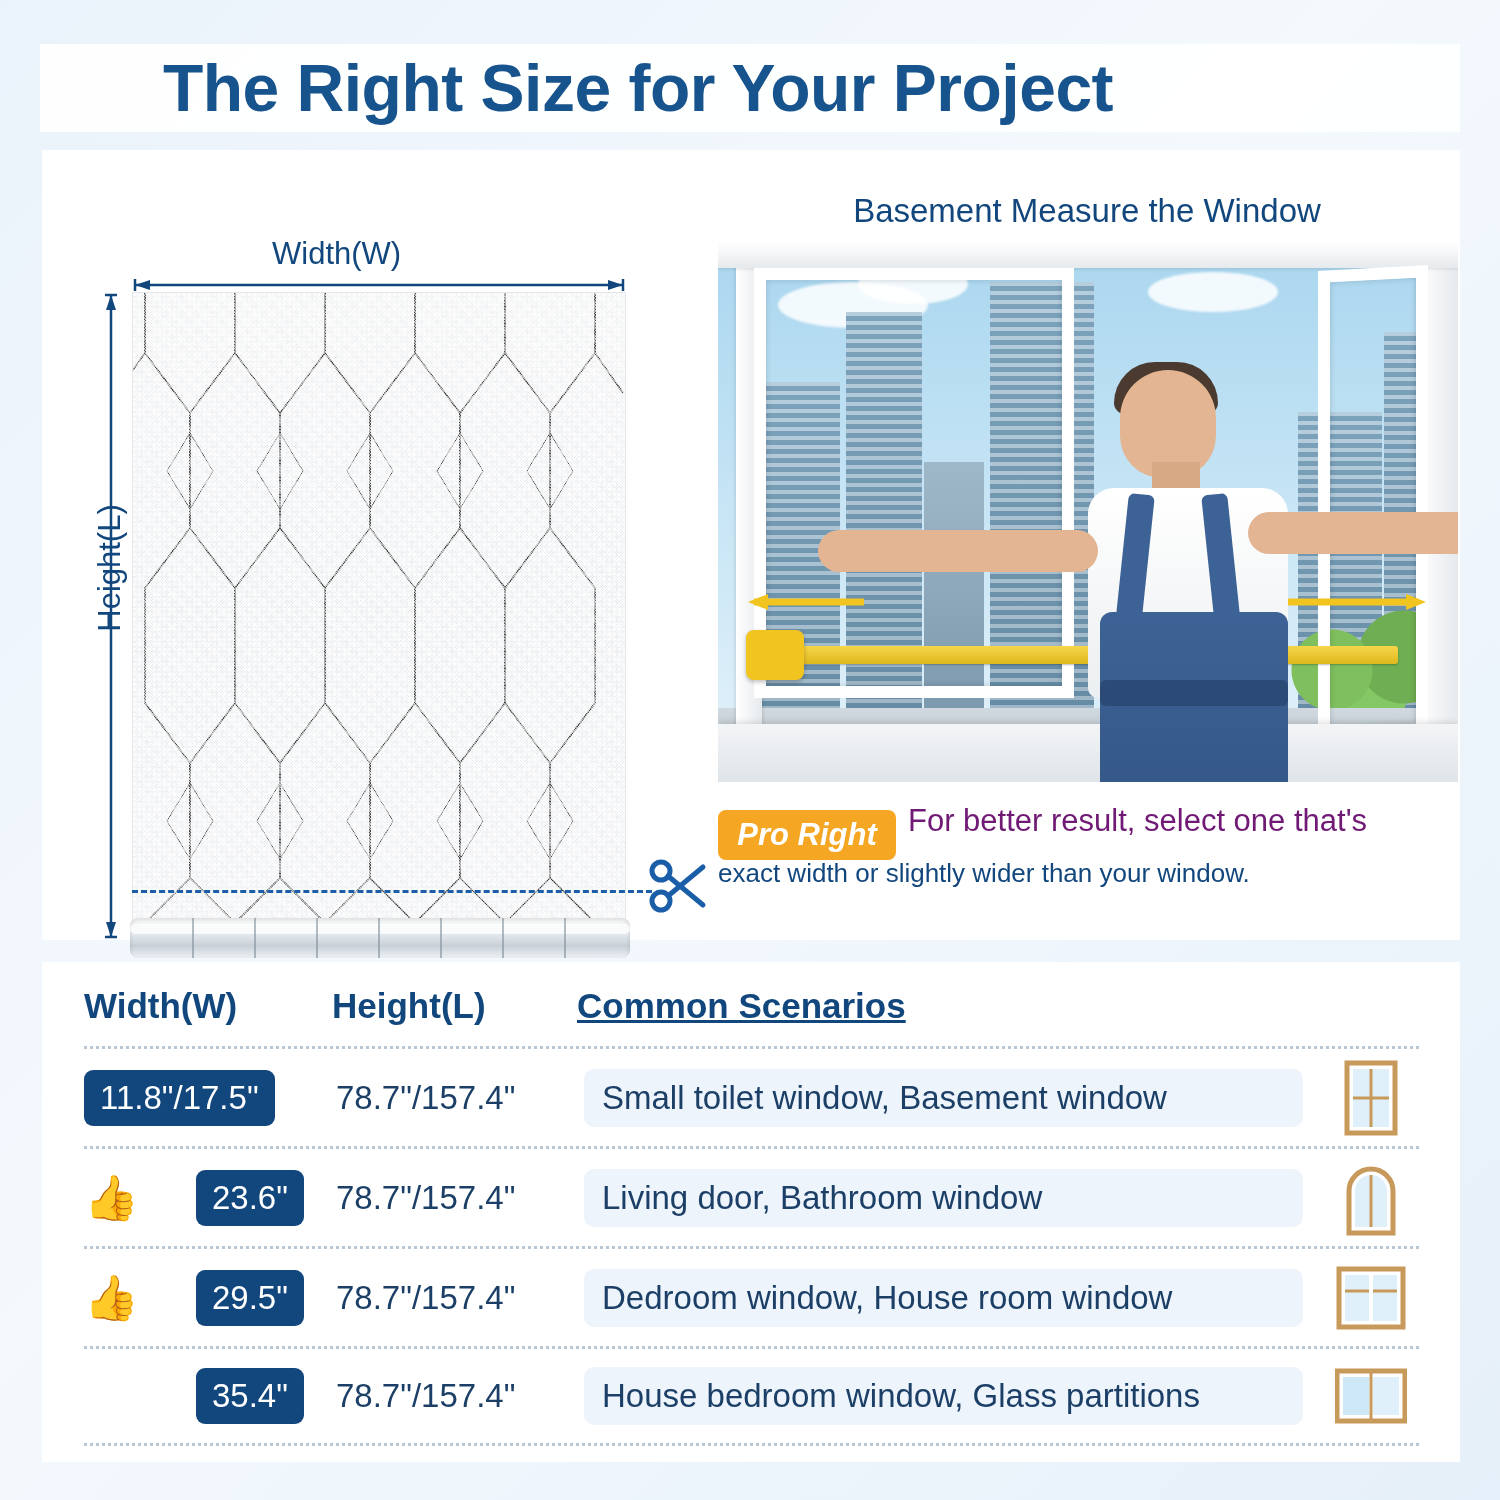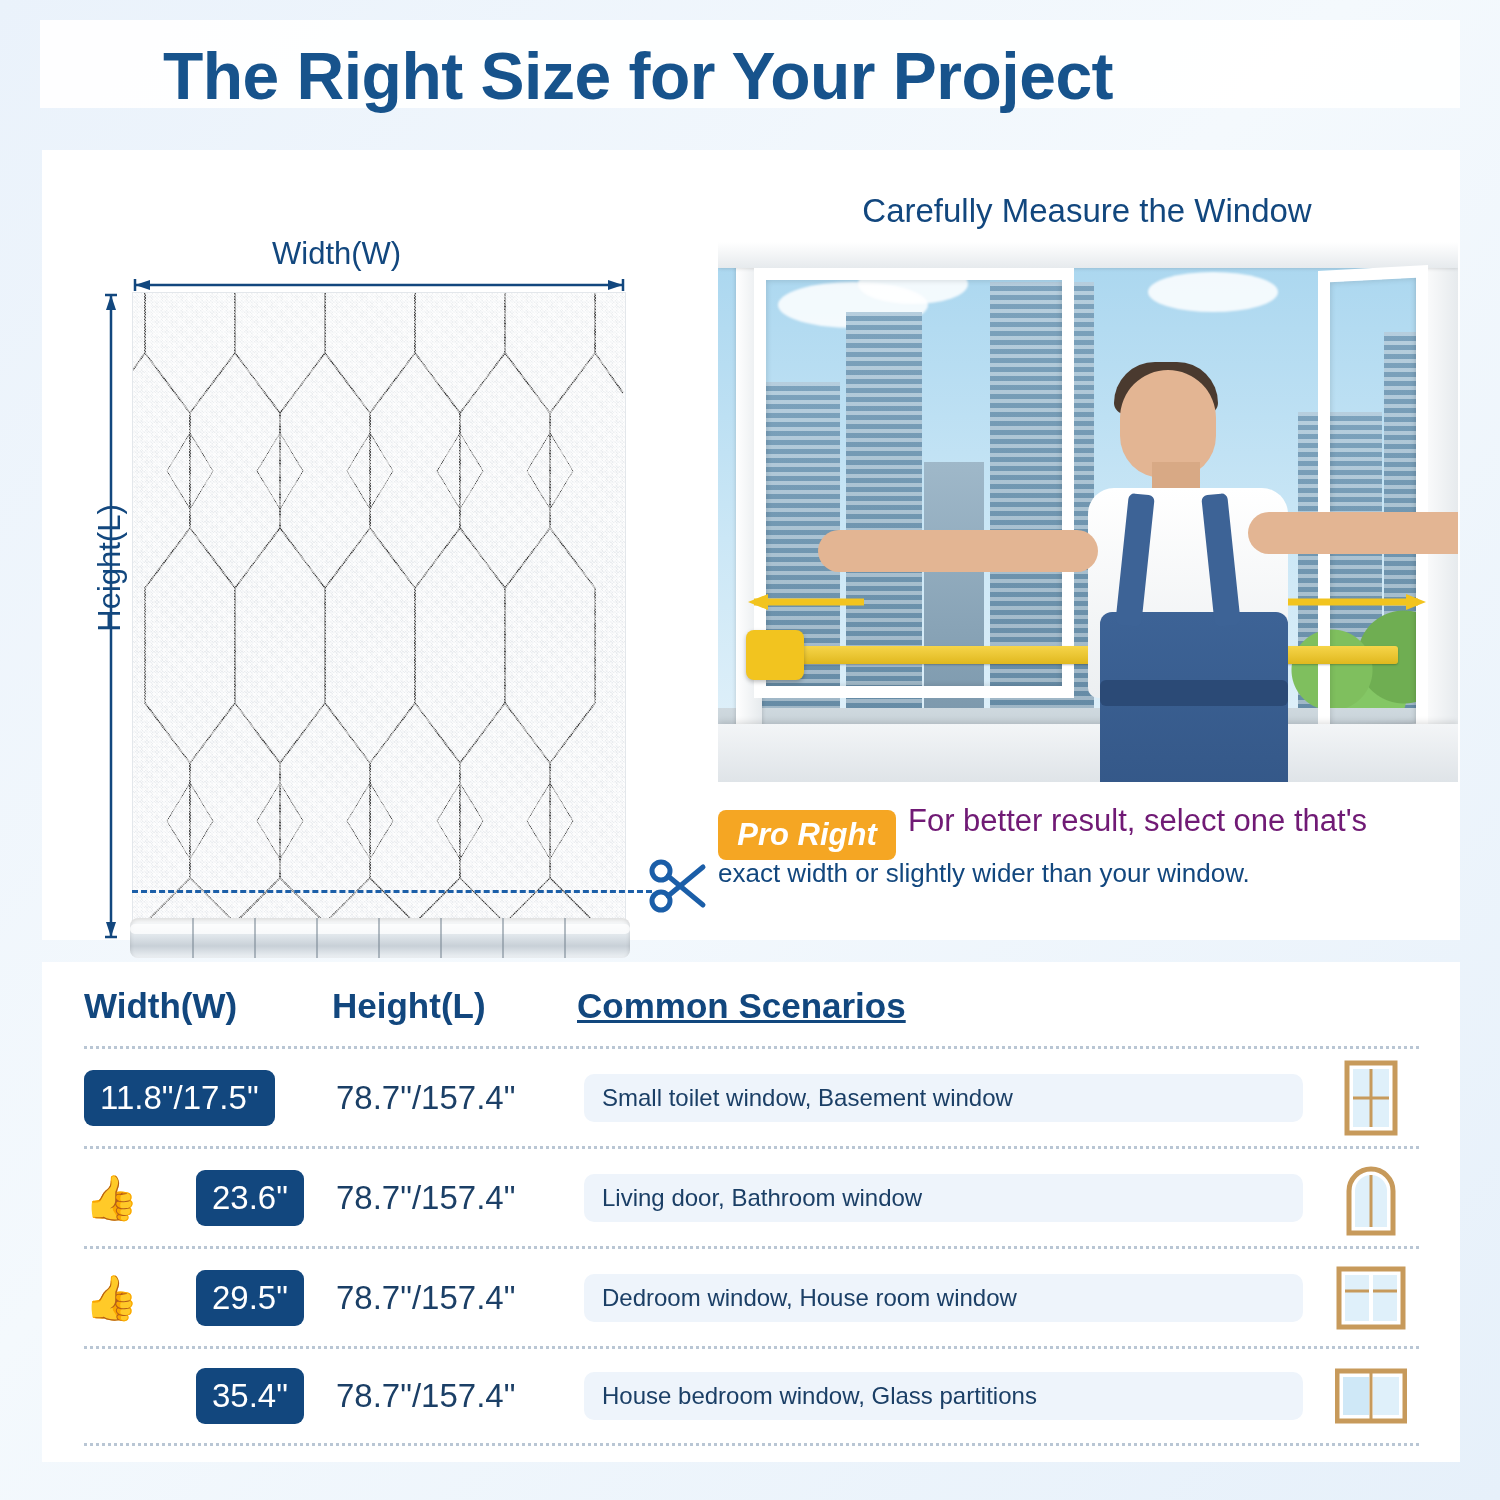--- a/index.html
+++ b/index.html
@@ -8,22 +8,22 @@
     width: 1500px; height: 1500px;
     font-family: "Liberation Sans", sans-serif;
     background: linear-gradient(135deg, #eaf2fb 0%, #f4f9fd 45%, #e6f0fa 100%);
     position: relative;
     overflow: hidden;
   }
   .page { position: relative; width: 1500px; height: 1500px; }
 
   
   .title-band {
-    position: absolute; left: 0; top: 14px; width: 1276px; height: 100px;
-    display: flex; align-items: flex-end; justify-content: center;
+    position: absolute; left: 0; top: 38px; width: 1276px; height: 100px;
+    display: flex; align-items: center; justify-content: center;
   }
   .title-band .bg {
     position: absolute; left: 40px; top: 6px; width: 1420px; height: 88px;
     background: #ffffff; opacity: .92;
   }
   .title-text {
     position: relative;
     font-size: 66px; font-weight: bold; color: #17538c;
     letter-spacing: -0.5px; white-space: nowrap;
   }
@@ -181,21 +181,21 @@
   .thumbup { font-size: 44px; line-height: 1; }
 
   .pill {
     background: #12477e; color: #ffffff; border-radius: 9px;
     font-size: 33px; padding: 9px 16px; white-space: nowrap;
     display: inline-flex; align-items: center; justify-content: center;
   }
   .c-width { width: 252px; display:flex; align-items:center; }
   .c-height { width: 248px; font-size: 33px; color: #1b3f66; }
   .c-scn {
-    flex: 1; font-size: 24px; color: #1b3f66;
+    flex: 1; font-size: 33px; color: #1b3f66;
     background: #eef4fb; border-radius: 10px; padding: 10px 18px;
     margin-right: 20px;
   }
   .c-icon { width: 96px; display: flex; align-items: center; justify-content: center; }
 
   .winicon { width: 72px; height: 78px; }
 </style>
 </head>
 <body>
 
@@ -282,21 +282,21 @@
         <div class="seg" style="left:62px"></div>
         <div class="seg" style="left:124px"></div>
         <div class="seg" style="left:186px"></div>
         <div class="seg" style="left:248px"></div>
         <div class="seg" style="left:310px"></div>
         <div class="seg" style="left:372px"></div>
         <div class="seg" style="left:434px"></div>
       </div>
     </div>
 
-    <div class="photo-title">Carefully Measure the Window</div>
+    <div class="photo-title">Basement Measure the Window</div>
 
     <div class="photo">
       <div class="sky"></div>
       <div class="cloud" style="left:60px; top:40px; width:150px; height:46px;"></div>
       <div class="cloud" style="left:140px; top:22px; width:110px; height:40px;"></div>
       <div class="cloud" style="left:430px; top:30px; width:130px; height:40px;"></div>
 
       <div class="bldg glass" style="left:30px; width:92px; height:330px;"></div>
       <div class="bldg glass" style="left:128px; width:76px; height:400px;"></div>
       <div class="bldg" style="left:206px; width:60px; height:250px;"></div>

